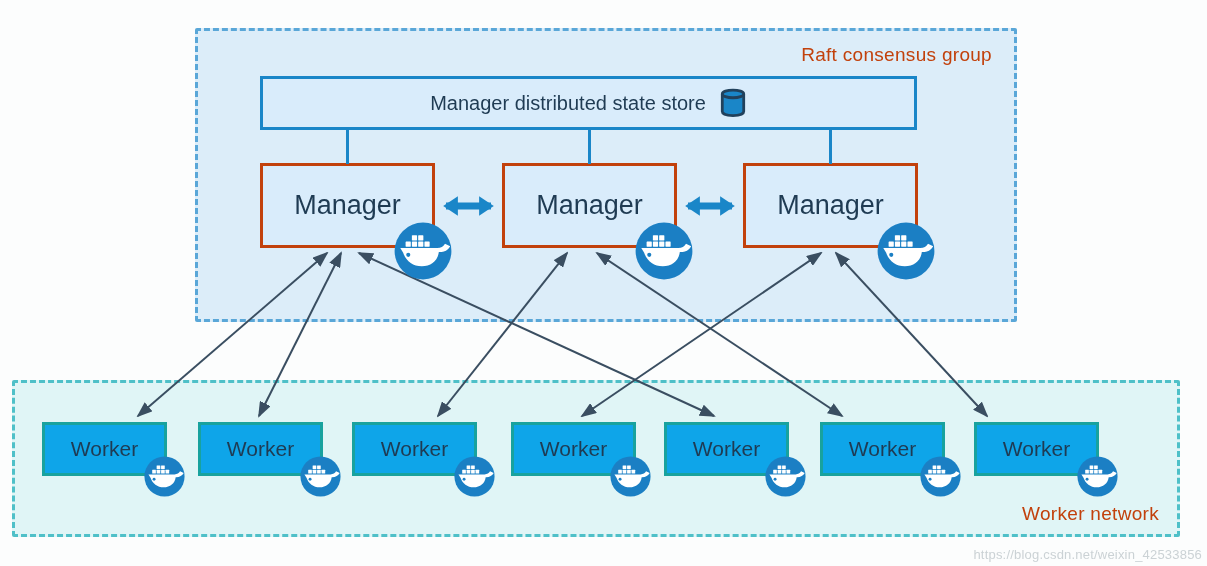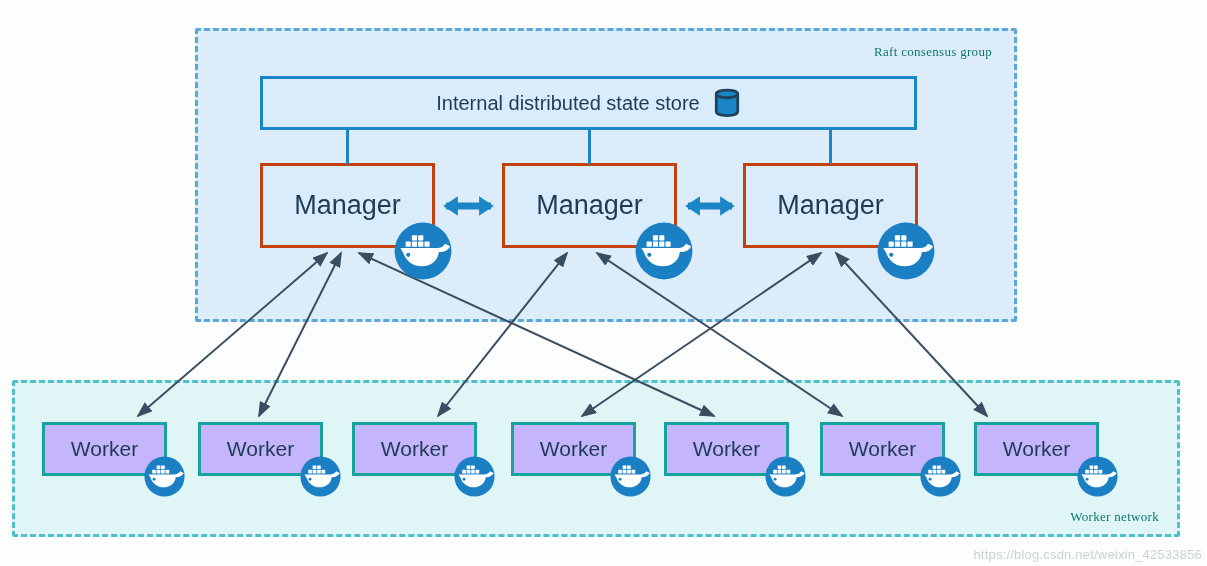--- a/index.html
+++ b/index.html
@@ -16,43 +16,42 @@
     position:absolute;left:195px;top:28px;width:822px;height:294px;
     background:#dcedf9;border:3px dashed #5aa7d8;border-radius:2px;
     box-sizing:border-box;z-index:1;
   }
   .gossip-group{
     position:absolute;left:12px;top:380px;width:1168px;height:157px;
     background:#e0f5f6;border:3px dashed #4fc0c8;border-radius:2px;
     box-sizing:border-box;z-index:1;
   }
   .group-label{
-    position:absolute;font-size:13px;letter-spacing:.3px;color:#0f766e;
+    position:absolute;font-size:19px;letter-spacing:.3px;color:#c2410c;
     white-space:nowrap;
-    font-family:Liberation Serif, serif;
   }
   .raft-label{top:13px;right:22px;}
   .gossip-label{bottom:9px;right:18px;}
 
   
   .store-box{
     position:absolute;left:260px;top:76px;width:657px;height:54px;
     background:#d9ecfb;border:3px solid #1a86c8;box-sizing:border-box;
     display:flex;align-items:center;justify-content:center;gap:13px;
     font-size:20px;z-index:2;
   }
   .manager-box{
     position:absolute;top:163px;width:175px;height:85px;
     background:#d9ecfb;border:3px solid #c2410c;box-sizing:border-box;
     display:flex;align-items:center;justify-content:center;
     font-size:27px;z-index:2;
   }
   .worker-box{
     position:absolute;top:422px;width:125px;height:54px;
-    background:#c4b5fd;border:3px solid #18a29e;box-sizing:border-box;
+    background:#0ea5e9;border:3px solid #18a29e;box-sizing:border-box;
     display:flex;align-items:center;justify-content:center;
     font-size:21px;z-index:2;
   }
 
   
   .docker-icon{position:absolute;z-index:4;}
   .docker-lg{width:58px;height:58px;}
   .docker-sm{width:41px;height:41px;}
 
   
@@ -89,21 +88,21 @@
         <ellipse cx="13" cy="5.5" rx="10" ry="3.6" fill="#1a86c8" stroke="#21415c" stroke-width="2.6"></ellipse>
       </symbol>
     </defs>
   </svg>
 
   <div class="raft-group">
     <div class="group-label raft-label">Raft consensus group</div>
   </div>
 
   <div class="store-box">
-    <span>Internal distributed state store</span>
+    <span>Manager distributed state store</span>
     <svg class="store-icon" width="28" height="30">
         <use href="#db-cylinder"></use>
       </svg>
   </div>
 
   <div class="manager-box" style="left:260px">
     <span>Manager</span>
   </div>
   <div class="manager-box" style="left:502px">
     <span>Manager</span>

